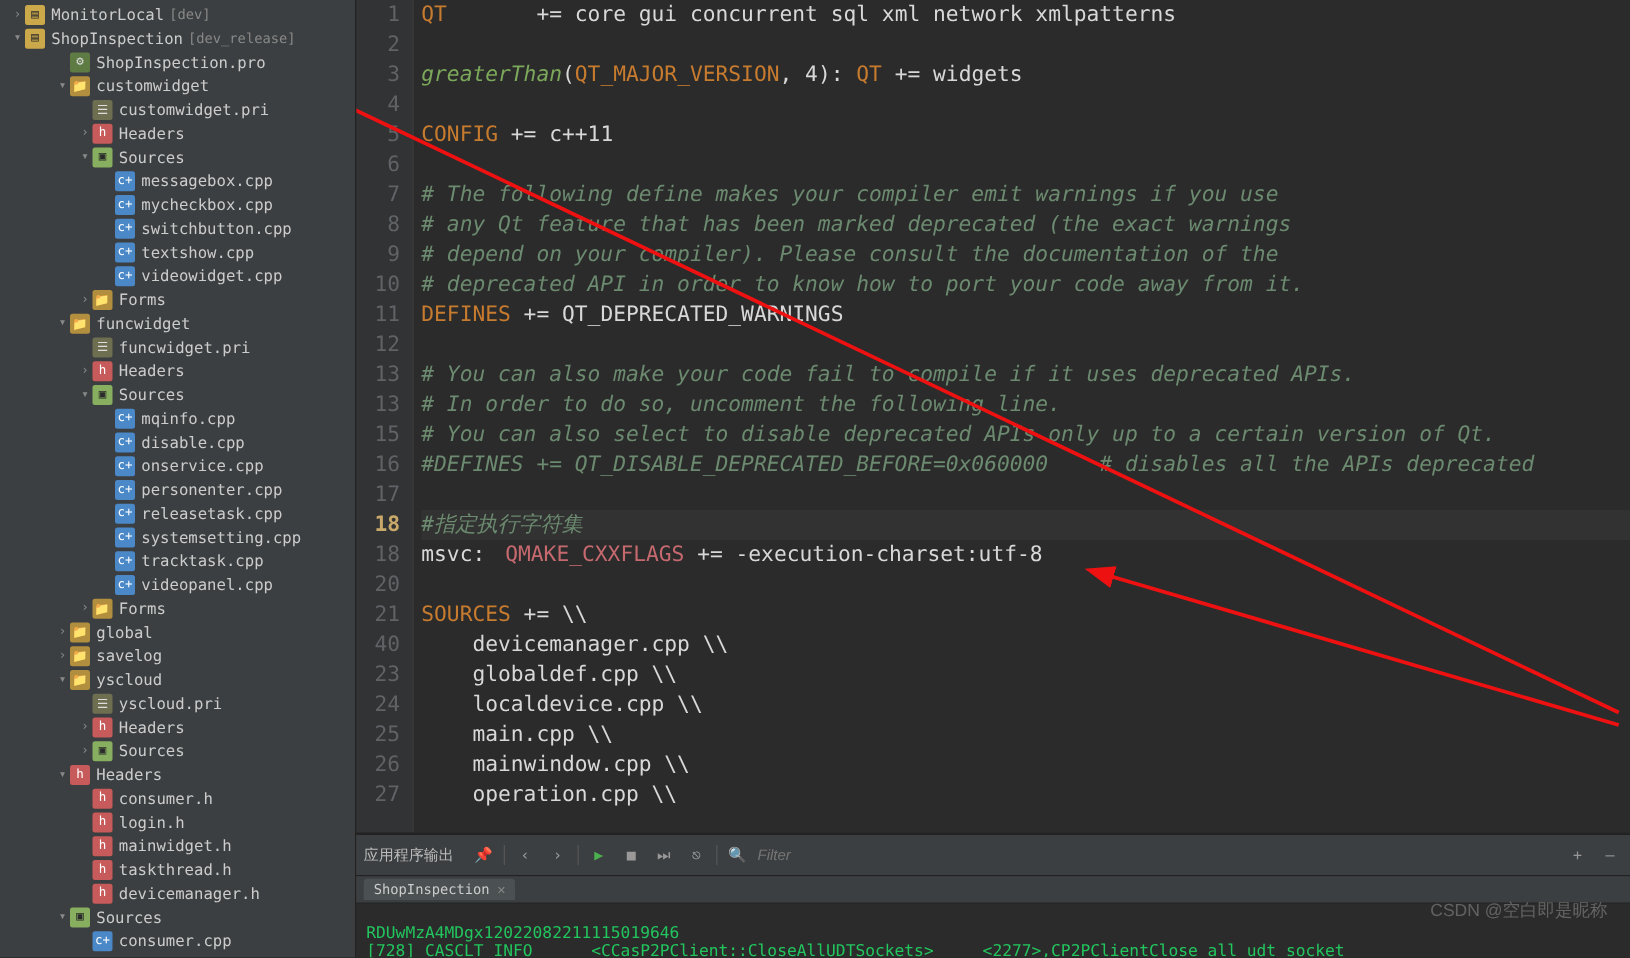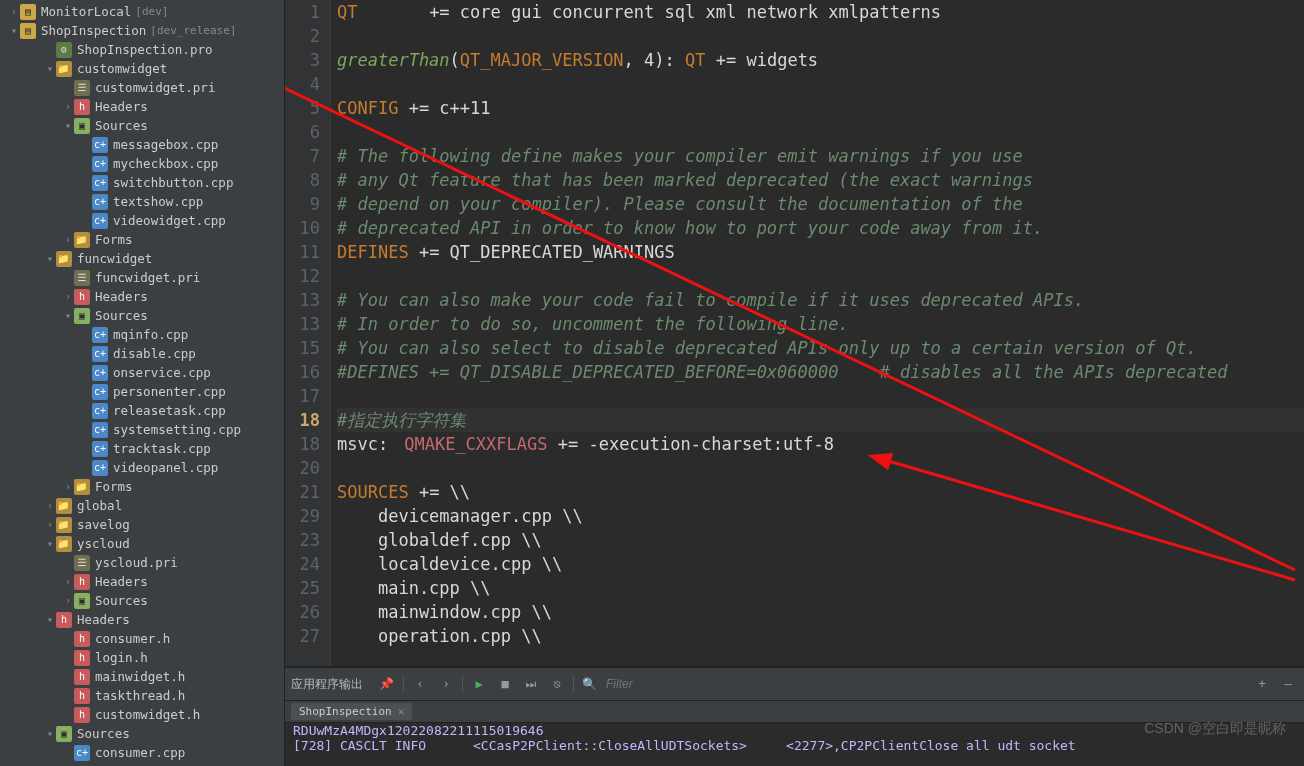--- a/index.html
+++ b/index.html
@@ -126,24 +126,24 @@
     background: #4b5052;
     padding: 2px 8px;
     font-size: 11px;
     border-radius: 3px 3px 0 0;
     display: flex; align-items: center; gap: 6px;
     color: #ccc;
   }
   .output-tab .close { color: #888; font-size: 11px; cursor: pointer; }
   .output-body {
     flex: 1;
-    padding: 0 8px;
+    padding: 16px 8px;
     font-family: "Consolas", monospace;
     font-size: 13px;
-    color: #c4b5fd;
+    color: #22c55e;
     white-space: pre;
     overflow: hidden;
   }
 
   
   .arrows {
     position: absolute; top: 0; left: 0;
     pointer-events: none;
   }
 
@@ -345,21 +345,21 @@
         <span>mainwidget.h</span>
       </div>
       <div class="tree-item" style="padding-left: 62px;">
         <span class="chevron"></span>
         <span class="ficon i-h">h</span>
         <span>taskthread.h</span>
       </div>
       <div class="tree-item" style="padding-left: 62px;">
         <span class="chevron"></span>
         <span class="ficon i-h">h</span>
-        <span>customwidget.h</span>
+        <span>devicemanager.h</span>
       </div>
       <div class="tree-item" style="padding-left: 44px;">
         <span class="chevron">▾</span>
         <span class="ficon i-folder-src">▣</span>
         <span>Sources</span>
       </div>
       <div class="tree-item" style="padding-left: 62px;">
         <span class="chevron"></span>
         <span class="ficon i-cpp">c+</span>
         <span>consumer.cpp</span>
@@ -384,21 +384,21 @@
         <div class="ln">12</div>
         <div class="ln">13</div>
         <div class="ln">13</div>
         <div class="ln">15</div>
         <div class="ln">16</div>
         <div class="ln">17</div>
         <div class="ln current">18</div>
         <div class="ln">18</div>
         <div class="ln">20</div>
         <div class="ln">21</div>
-        <div class="ln">29</div>
+        <div class="ln">40</div>
         <div class="ln">23</div>
         <div class="ln">24</div>
         <div class="ln">25</div>
         <div class="ln">26</div>
         <div class="ln">27</div>
       </div>
     <div class="code-lines" id="code-lines"><div class="line"><span class="tok-kw">QT</span>       += core gui concurrent sql xml network xmlpatterns</div><div class="line">&nbsp;</div><div class="line"><span class="tok-func">greaterThan</span>(<span class="tok-kw">QT_MAJOR_VERSION</span>, 4): <span class="tok-kw">QT</span> += widgets</div><div class="line">&nbsp;</div><div class="line"><span class="tok-kw">CONFIG</span> += c++11</div><div class="line">&nbsp;</div><div class="line"><span class="tok-cmt"># The following define makes your compiler emit warnings if you use</span></div><div class="line"><span class="tok-cmt"># any Qt feature that has been marked deprecated (the exact warnings</span></div><div class="line"><span class="tok-cmt"># depend on your compiler). Please consult the documentation of the</span></div><div class="line"><span class="tok-cmt"># deprecated API in order to know how to port your code away from it.</span></div><div class="line"><span class="tok-kw">DEFINES</span> += QT_DEPRECATED_WARNINGS</div><div class="line">&nbsp;</div><div class="line"><span class="tok-cmt"># You can also make your code fail to compile if it uses deprecated APIs.</span></div><div class="line"><span class="tok-cmt"># In order to do so, uncomment the following line.</span></div><div class="line"><span class="tok-cmt"># You can also select to disable deprecated APIs only up to a certain version of Qt.</span></div><div class="line"><span class="tok-cmt">#DEFINES += QT_DISABLE_DEPRECATED_BEFORE=0x060000    # disables all the APIs deprecated </span></div><div class="line">&nbsp;</div><div class="line current"><span class="tok-cmt">#指定执行字符集</span></div><div class="line">msvc:<span class="tok-var">QMAKE_CXXFLAGS</span> += -execution-charset:utf-8</div><div class="line">&nbsp;</div><div class="line"><span class="tok-kw">SOURCES</span> += \\</div><div class="line">    devicemanager.cpp \\</div><div class="line">    globaldef.cpp \\</div><div class="line">    localdevice.cpp \\</div><div class="line">    main.cpp \\</div><div class="line">    mainwindow.cpp \\</div><div class="line">    operation.cpp \\</div></div>
 
     <svg class="arrows" width="1019" height="660">
       <defs>

